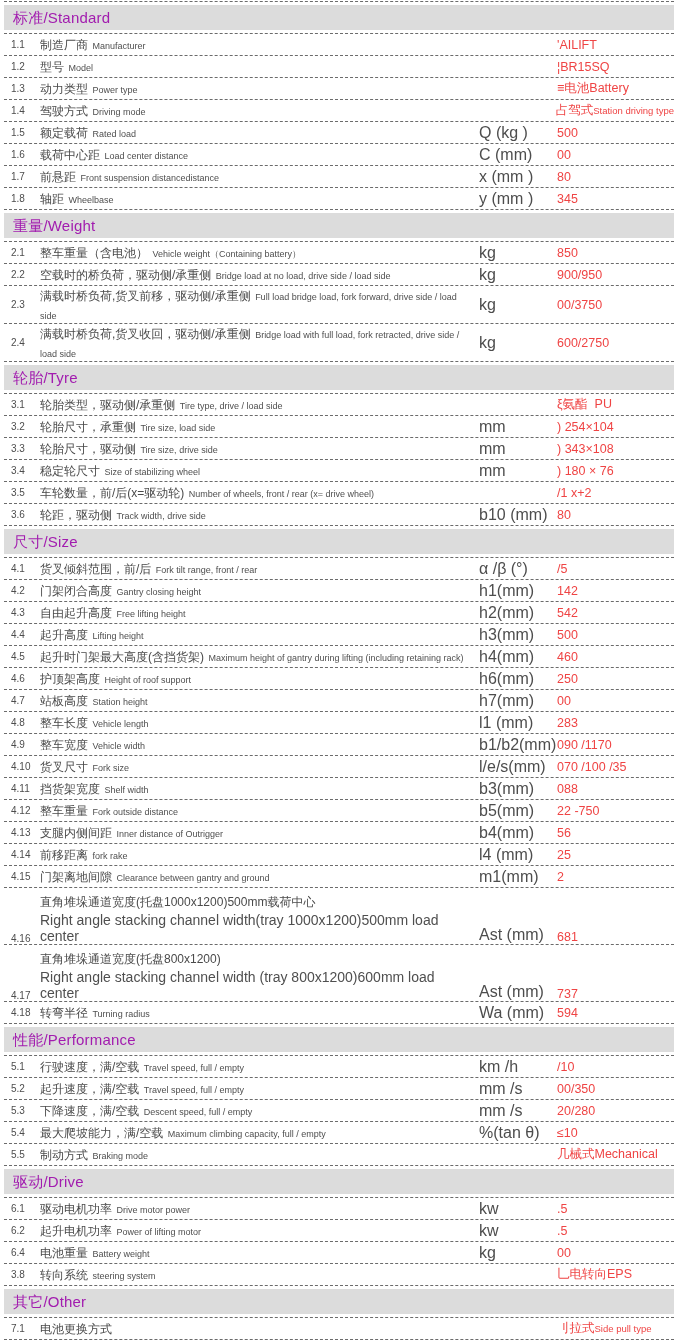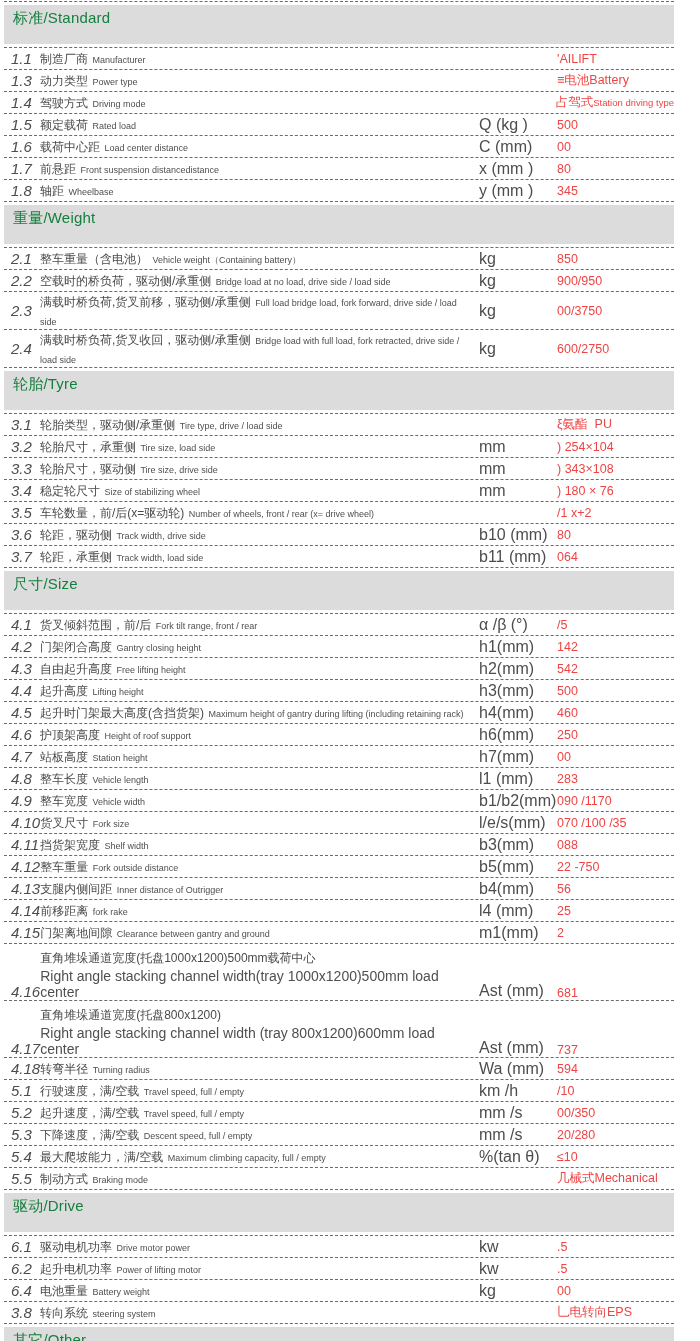--- a/index.html
+++ b/index.html
@@ -13,41 +13,40 @@
     width:670px;
     margin-left:4px;
     margin-top:1px;
     border-top:1px dashed #6b6b6b;
   }
   .sec-wrap {
     border-bottom:1px dashed #6b6b6b;
     padding:3px 0;
   }
   .sec-header {
-    height:39px; line-height:25px;
+    height:25px; line-height:25px;
     background:#dcdcdc;
-    color:#15803d;
+    color:#a21caf;
     font-size:15px;
     padding-left:9px;
     letter-spacing:0.2px;
   }
   .row {
     display:flex;
     align-items:center;
     min-height:22px;
     border-bottom:1px dashed #6b6b6b;
   }
   .row.tall { min-height:40px; align-items:flex-end; padding-top:4px; }
   .row.taller { min-height:46px; }
   .num {
     flex:0 0 36px;
     padding-left:7px;
-    font-size:15px;
+    font-size:10px;
     color:#4d4d4d;
-    font-style:italic;
   }
   .label { flex:1 1 auto; min-width:0; padding-right:4px; }
   .zh { font-size:12px; color:#4a4a4a; }
   .en { font-size:9px;  color:#4f4f4f; }
   .en2 { display:block; font-size:14px; color:#4f4f4f; margin-top:1px; }
   .unit {
     flex:0 0 78px;
     font-size:16px;
     color:#4d4d4d;
     white-space:pre;
@@ -67,20 +66,26 @@
     <div class="sec-wrap">
       <div class="sec-header">标准/Standard</div>
     </div>
     <div class="row">
       <div class="num">1.1</div>
       <div class="label"><span class="zh">制造厂商</span> <span class="en">Manufacturer</span></div>
       <div class="unit"></div>
       <div class="value"><span class="vmain">'AILIFT</span></div>
     </div>
     <div class="row">
+      <div class="num">1.2</div>
+      <div class="label"><span class="zh">型号</span> <span class="en">Model</span></div>
+      <div class="unit"></div>
+      <div class="value"><span class="vmain">¦BR15SQ</span></div>
+    </div>
+    <div class="row">
       <div class="num">1.3</div>
       <div class="label"><span class="zh">动力类型</span> <span class="en">Power type</span></div>
       <div class="unit"></div>
       <div class="value"><span class="vmain">≡电池Battery</span></div>
     </div>
     <div class="row">
       <div class="num">1.4</div>
       <div class="label"><span class="zh">驾驶方式</span> <span class="en">Driving mode</span></div>
       <div class="unit"></div>
       <div class="value"><span class="vmain">占驾式</span><span class="ven">Station driving type</span></div>
@@ -167,26 +172,20 @@
       <div class="num">3.5</div>
       <div class="label"><span class="zh">车轮数量，前/后(x=驱动轮)</span> <span class="en">Number of wheels, front / rear (x= drive wheel)</span></div>
       <div class="unit"></div>
       <div class="value"><span class="vmain">/1 x+2</span></div>
     </div>
     <div class="row">
       <div class="num">3.6</div>
       <div class="label"><span class="zh">轮距，驱动侧</span> <span class="en">Track width, drive side</span></div>
       <div class="unit">b10 (mm)</div>
       <div class="value"><span class="vmain">80</span></div>
-    </div>
-    <div class="row">
-      <div class="num">3.7</div>
-      <div class="label"><span class="zh">轮距，承重侧</span> <span class="en">Track width, load side</span></div>
-      <div class="unit">b11 (mm)</div>
-      <div class="value"><span class="vmain">064</span></div>
     </div>
     <div class="sec-wrap">
       <div class="sec-header">尺寸/Size</div>
     </div>
     <div class="row">
       <div class="num">4.1</div>
       <div class="label"><span class="zh">货叉倾斜范围，前/后</span> <span class="en">Fork tilt range, front / rear</span></div>
       <div class="unit">α /β (°)</div>
       <div class="value"><span class="vmain">/5</span></div>
     </div>
@@ -285,20 +284,23 @@
       <div class="label"><span class="zh">直角堆垛通道宽度(托盘800x1200)</span><span class="en2">Right angle stacking channel width (tray 800x1200)600mm load center</span></div>
       <div class="unit">Ast (mm)</div>
       <div class="value"><span class="vmain">737</span></div>
     </div>
     <div class="row">
       <div class="num">4.18</div>
       <div class="label"><span class="zh">转弯半径</span> <span class="en">Turning radius</span></div>
       <div class="unit">Wa (mm)</div>
       <div class="value"><span class="vmain">594</span></div>
     </div>
+    <div class="sec-wrap">
+      <div class="sec-header">性能/Performance</div>
+    </div>
     <div class="row">
       <div class="num">5.1</div>
       <div class="label"><span class="zh">行驶速度，满/空载</span> <span class="en">Travel speed, full / empty</span></div>
       <div class="unit">km /h</div>
       <div class="value"><span class="vmain">/10</span></div>
     </div>
     <div class="row">
       <div class="num">5.2</div>
       <div class="label"><span class="zh">起升速度，满/空载</span> <span class="en">Travel speed, full / empty</span></div>
       <div class="unit">mm /s</div>

